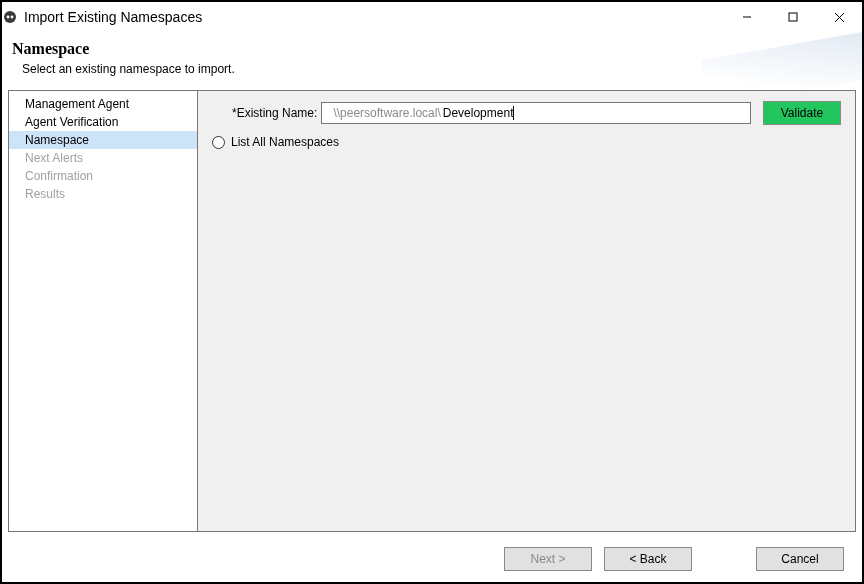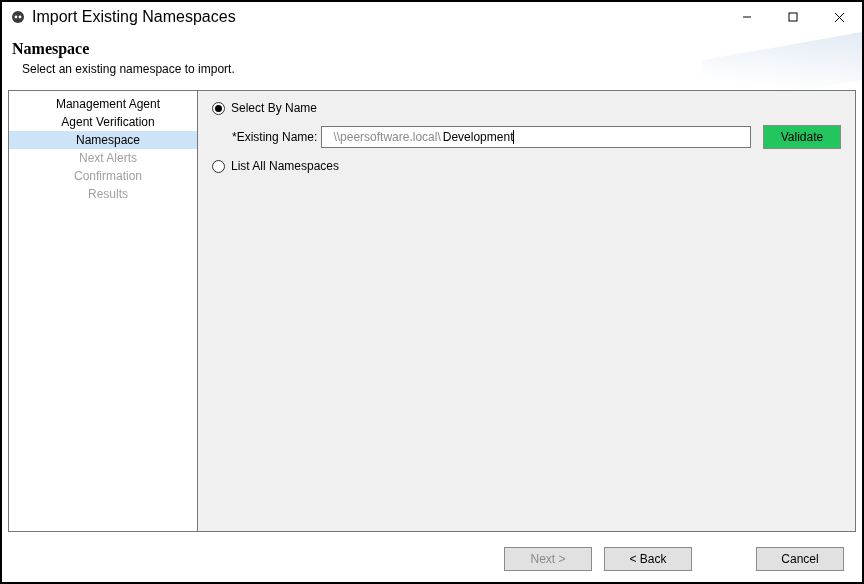--- a/index.html
+++ b/index.html
@@ -16,22 +16,21 @@
     border: 2px solid #000;
     display: flex;
     flex-direction: column;
     position: relative;
     overflow: hidden;
   }
   .titlebar {
     height: 30px;
     display: flex;
     align-items: center;
-    padding-left: 8px;
-    font-size: 16px;
+    font-size: 14px;
     color: #000;
   }
   .titlebar .icon {
     width:16px; height:16px;
     margin-right:6px;
     display:flex; align-items:center; justify-content:center;
   }
   .window-controls {
     margin-left: auto;
     display:flex;
@@ -84,21 +83,20 @@
     background:#fff;
     padding: 4px 0;
     overflow:hidden;
   }
   .sb-item {
     padding: 0px 6px 0px 16px;
     font-size:12px;
     line-height:18px;
     color:#000;
     white-space:nowrap;
-    text-align:center;
   }
   .sb-item.selected {
     background:#cde3f8;
   }
   .sb-item.disabled {
     color:#a0a0a0;
   }
   .main {
     flex:1;
     border:1px solid #767676;
@@ -231,24 +229,20 @@
       <div class="sb-item">Management Agent</div>
       <div class="sb-item">Agent Verification</div>
       <div class="sb-item selected">Namespace</div>
       <div class="sb-item disabled">Next Alerts</div>
       <div class="sb-item disabled">Confirmation</div>
       <div class="sb-item disabled">Results</div>
     </div>
 
     <div class="main">
 
-      <div class="radio-row">
-        <span class="radio-outer checked"></span>
-        <span>Select By Name</span>
-      </div>
 
       <div class="form-row">
         <span class="form-label">*Existing Name:</span>
         <div class="ns-input">
           <span class="ns-prefix">\\peersoftware.local\</span>
           <span>Development</span>
             <span class="text-cursor"></span>
         </div>
         <div class="validate-btn">Validate</div>
       </div>

